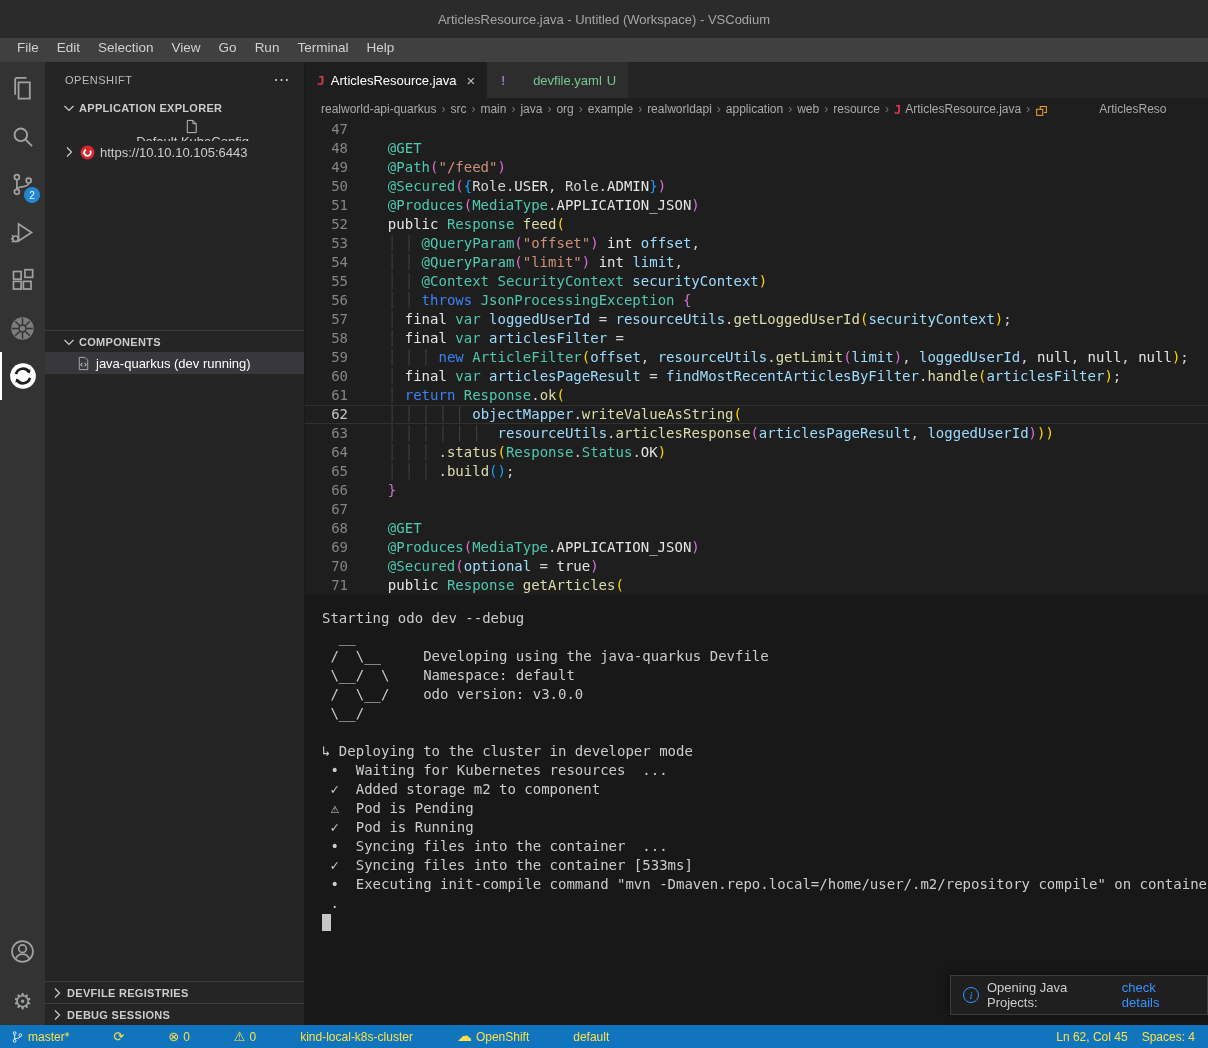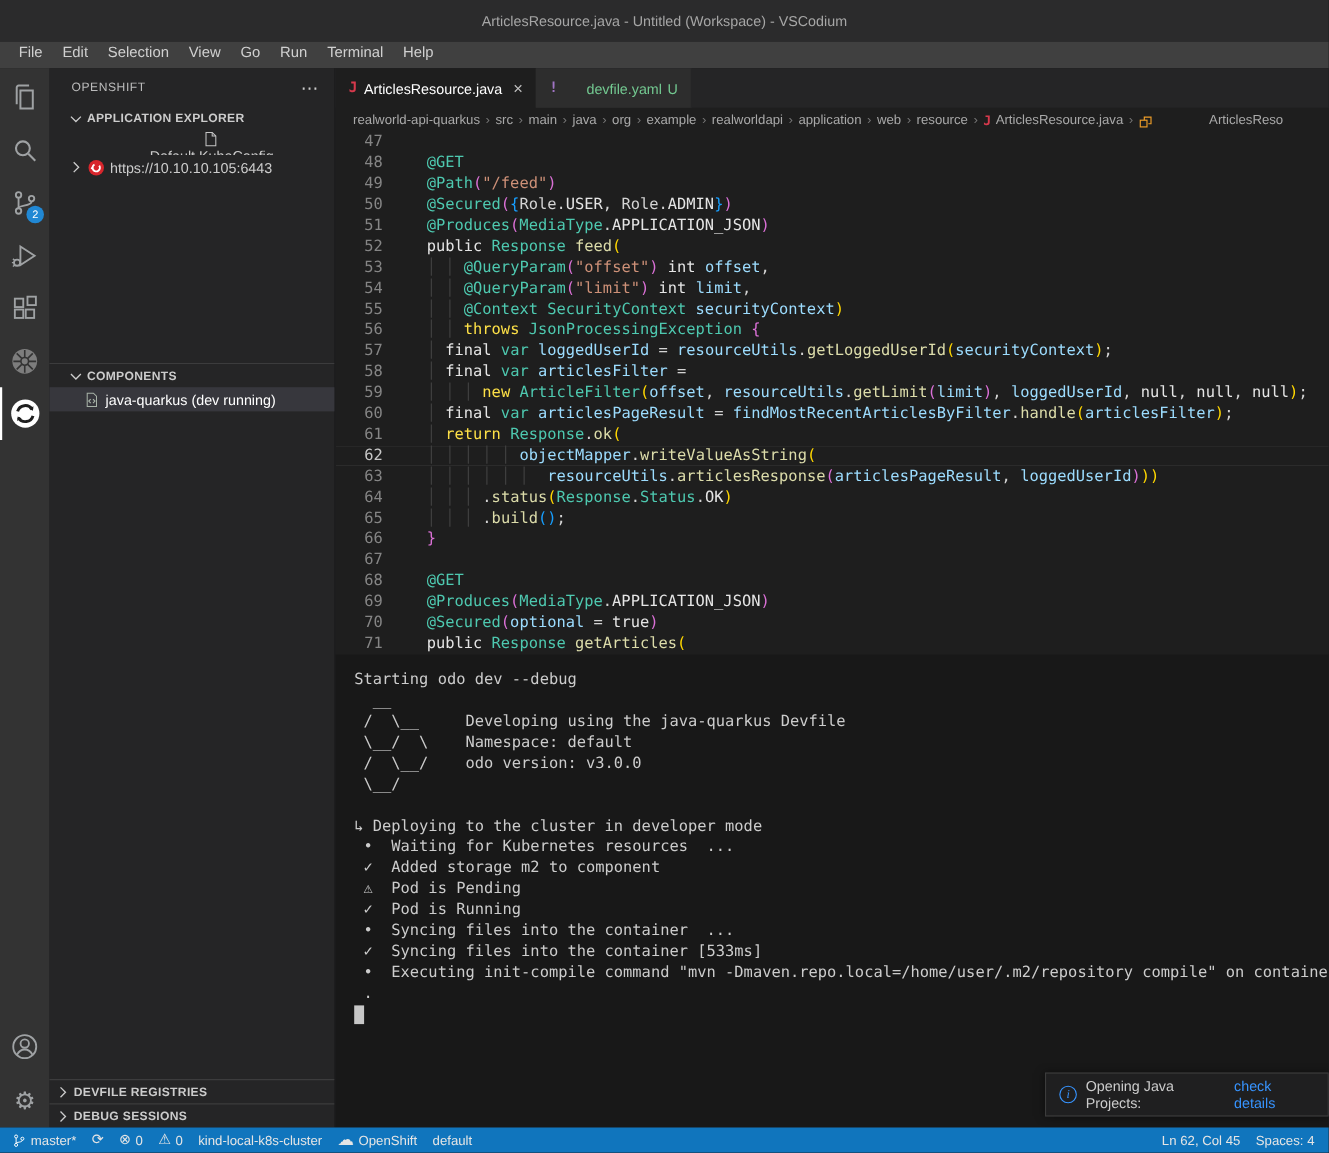--- a/index.html
+++ b/index.html
@@ -63,21 +63,21 @@
   .bc-icon { display:inline-flex; margin-right:4px; transform:translateY(1px); }
 
   .code { height:475px; font-family:"DejaVu Sans Mono",monospace; font-size:14px; line-height:19px;
           overflow:hidden; flex:none; }
   .cline { display:flex; height:19px; white-space:pre; }
   .cline .ln { width:43px; text-align:right; color:#858585; flex:none; }
   .cline .ltext { margin-left:23px; white-space:pre; }
   .cline.active { box-shadow:inset 0 1px 0 #313131, inset 0 -1px 0 #313131; }
   .cline.active .ln { color:#c6c6c6; }
   .tk-w{color:#d4d4d4}.tk-k{color:#e5e5e5}.tk-t{color:#4ec9b0}.tk-f{color:#dcdcaa}.tk-v{color:#9cdcfe}
-  .tk-s{color:#ce9178}.tk-c{color:#fde047}.tk-b1{color:#ffd700}.tk-b2{color:#da70d6}.tk-b3{color:#179fff}
+  .tk-s{color:#ce9178}.tk-c{color:#3b82f6}.tk-b1{color:#ffd700}.tk-b2{color:#da70d6}.tk-b3{color:#179fff}
   .tk-g{color:#3f3f3f}
 
   
   .panel { height:430px; background:#181818; display:flex; flex-direction:column; flex:none; }
   .panel-tabs { height:34px; display:flex; align-items:center; padding-left:18px; flex:none; }
   .ptab { font-size:11px; letter-spacing:.4px; color:#969696; margin-right:26px; height:34px;
           display:flex; align-items:center; border-bottom:1px solid transparent; }
   .ptab.active { color:#e7e7e7; border-bottom-color:#e7e7e7; }
   .terminal { flex:1; padding:14px 0 0 17px; font-family:"DejaVu Sans Mono",monospace; font-size:14px;
               line-height:19px; color:#cccccc; overflow:hidden; }
@@ -88,21 +88,21 @@
   .notification { position:absolute; right:0; bottom:33px; width:258px; height:40px; background:#1f1f20;
                   border:1px solid #3c3c3c; display:flex; align-items:center; padding:0 12px; font-size:13px;
                   color:#cccccc; box-shadow:0 0 8px rgba(0,0,0,.55); z-index:5; }
   .info-icon { width:16px; height:16px; border:1.3px solid #3794ff; border-radius:50%; color:#3794ff;
                font-size:11px; display:flex; align-items:center; justify-content:center; flex:none;
                margin-right:8px; font-family:"Liberation Serif",serif; font-style:italic; }
   .notification .link { color:#3794ff; margin-left:4px; }
 
   
   .statusbar { position:absolute; left:0; bottom:0; width:1208px; height:23px; display:flex;
-               align-items:center; color:#e5e5e5; font-size:12px; padding:0 6px 0 4px; white-space:nowrap; }
+               align-items:center; color:#fde047; font-size:12px; padding:0 6px 0 4px; white-space:nowrap;gap:30px; }
   .sb-item { display:flex; align-items:center; gap:4px; padding:0 7px; height:23px; }
   .sb-glyph { font-size:13px; line-height:1; font-family:"DejaVu Sans",sans-serif; }
   .sb-right { margin-left:auto; display:flex; }
   .icon { display:inline-flex; align-items:center; justify-content:center; }
 </style>
 </head>
 <body>
 
 <div class="titlebar">
   <span>ArticlesResource.java - Untitled (Workspace) - VSCodium</span>

